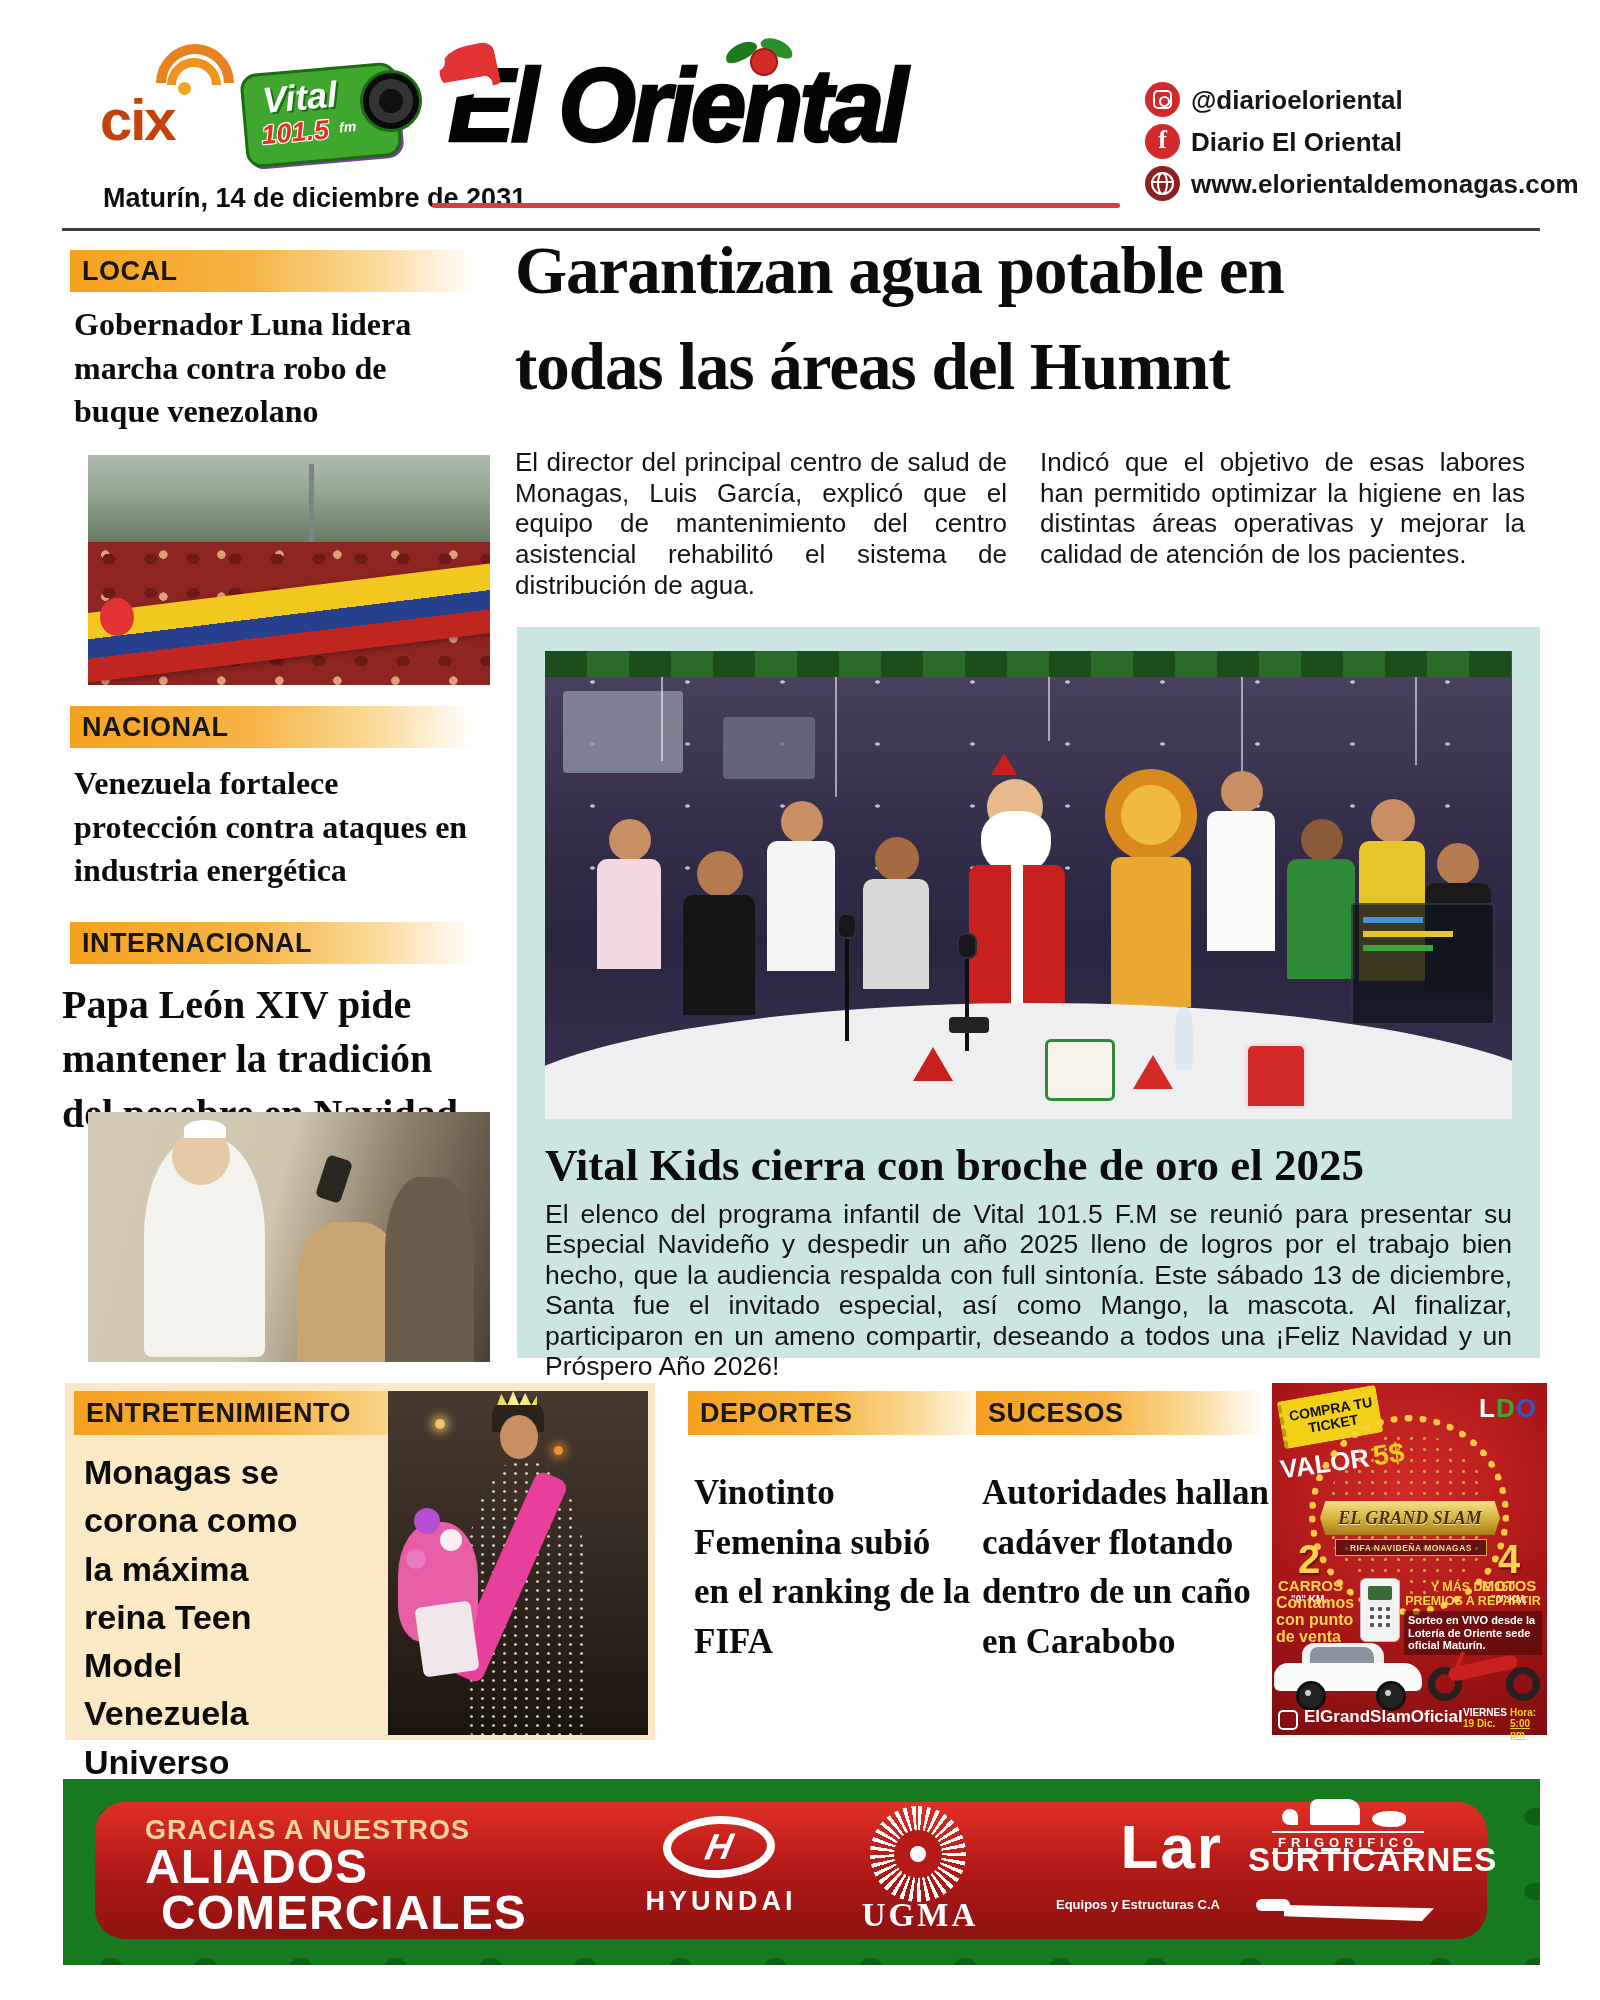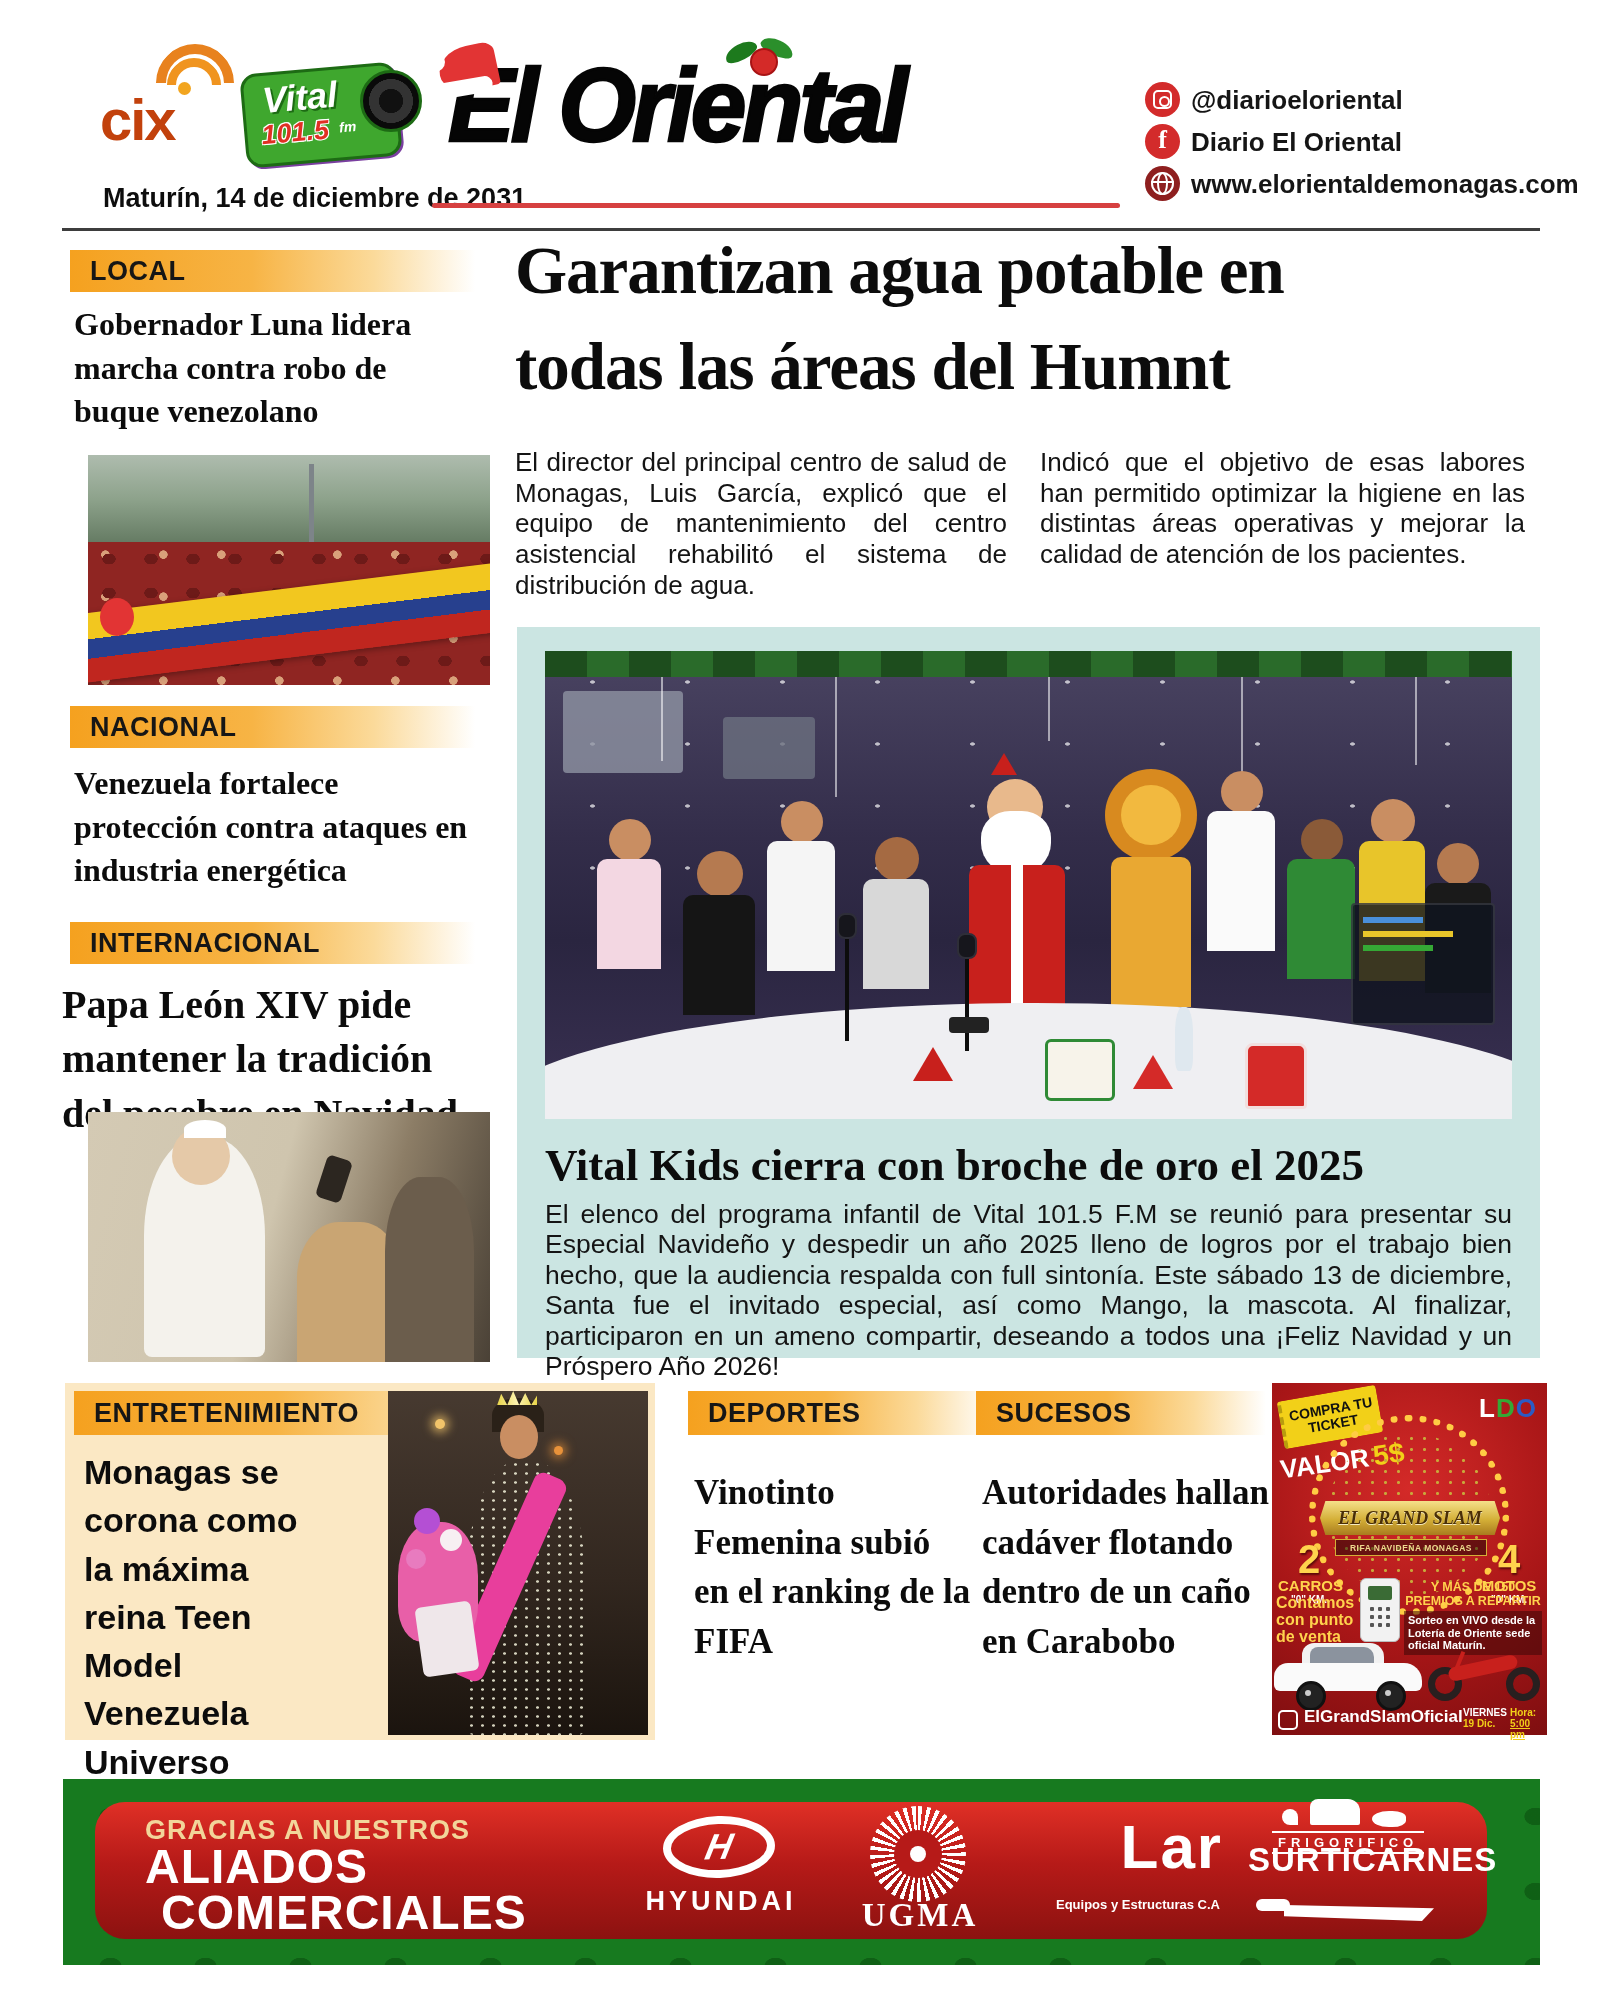--- a/index.html
+++ b/index.html
@@ -32,21 +32,21 @@
   .redline{background:#D64040;border-radius:3px;}
   .rule{background:#3d3d3d;}
   .hat-body{position:absolute;left:14px;top:6px;width:58px;height:44px;background:#E23434;
             border-radius:70% 30% 10% 60%;transform:rotate(-12deg);}
   .hat-band{position:absolute;left:6px;top:40px;width:62px;height:16px;background:#fff;border-radius:8px;transform:rotate(-10deg);}
   .hat-pom{position:absolute;left:0;top:12px;width:20px;height:20px;background:#fff;border-radius:50%;}
   .holly-leaf{position:absolute;width:34px;height:16px;background:#1d7a1d;border-radius:50% 50% 50% 50%/60% 60% 40% 40%;}
   .holly-berry{position:absolute;width:24px;height:24px;background:#D42A28;border-radius:50%;border:2px solid #a81314;}
 
   
-  .seclabel{height:42px;display:flex;align-items:center;padding-left:20px;box-sizing:border-box;
+  .seclabel{height:42px;display:flex;align-items:center;padding-left:12px;box-sizing:border-box;
             background:linear-gradient(90deg,#F5A11F 0%,#F7B445 45%,#FBDA9A 75%,rgba(252,236,205,0) 100%);
             font:bold 27px "Liberation Sans",sans-serif;color:#161616;letter-spacing:.5px;text-align:right;}
   .serifhead{font-family:"Liberation Serif",serif;font-weight:bold;color:#0c0c0c;}
   .bodytxt{font-family:"Liberation Sans",sans-serif;color:#141414;text-align:justify;}
 
   
   .photo{overflow:hidden;position:absolute;}
 
   
   .bluebox{background:#CBE5E2;}

